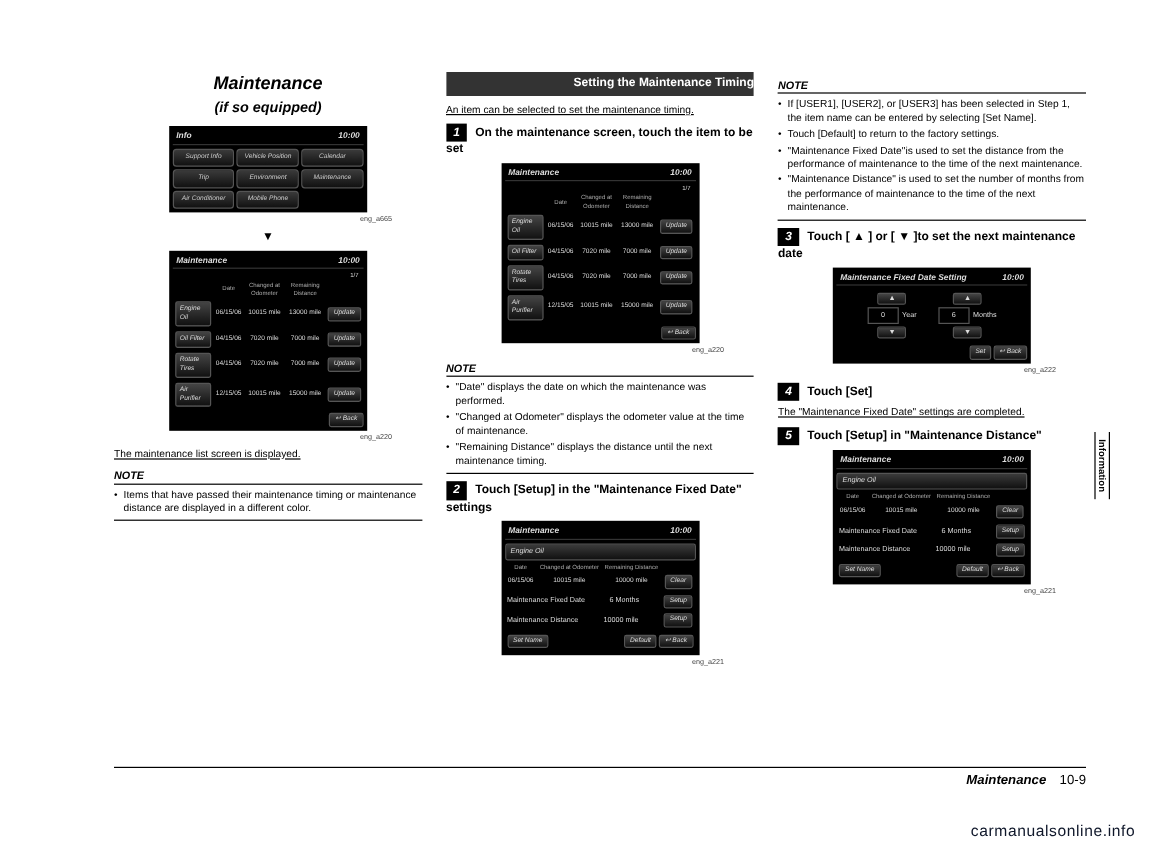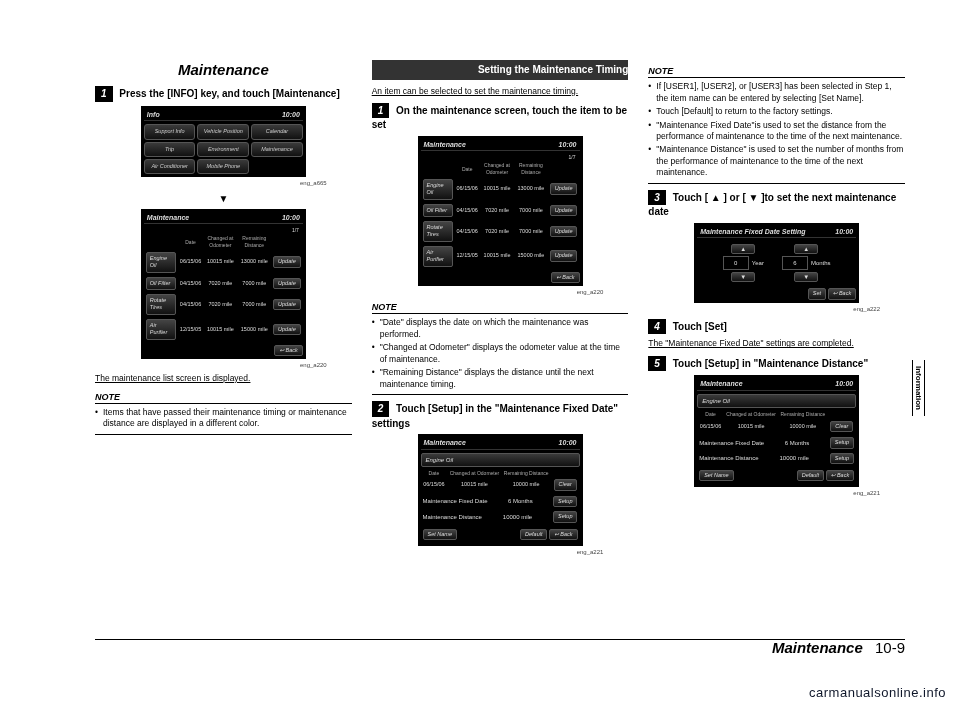--- a/index.html
+++ b/index.html
@@ -170,21 +170,21 @@
   }
   .bottom-line {
     position: absolute;
     left: 95px; right: 55px; bottom: 68px;
     border-top: 1.5px solid #000;
   }
   .footer {
     position: absolute;
     right: 55px;
     bottom: 52px;
-    font-size: 15px;
+    font-size: 11px;
   }
   .footer .fmaint { font-style: italic; font-weight: bold; margin-right: 8px; }
   .side-tab {
     position: absolute;
     right: 35px;
     top: 360px;
     writing-mode: vertical-rl;
     font-size: 8px;
     font-weight: bold;
     background: #fff;
@@ -201,25 +201,22 @@
     letter-spacing: 0.5px;
   }
 </style>
 </head>
 <body>
 
 <div class="page">
 
   <div class="col">
     <div class="title-main">Maintenance</div>
-
-    <div class="step">
-      <span class="step-num">1</span>
-      <span>Press the [INFO] key, and touch [Maintenance]</span>
-    </div>
+    <div class="title-sub">(if so equipped)</div>
+
 
     <div class="screen">
       <div class="screen-title">
         <span>Info</span>
         <span>10:00</span>
       </div>
       <div class="info-grid">
         <div class="info-btn">Support Info</div>
         <div class="info-btn">Vehicle Position</div>
         <div class="info-btn">Calendar</div>

